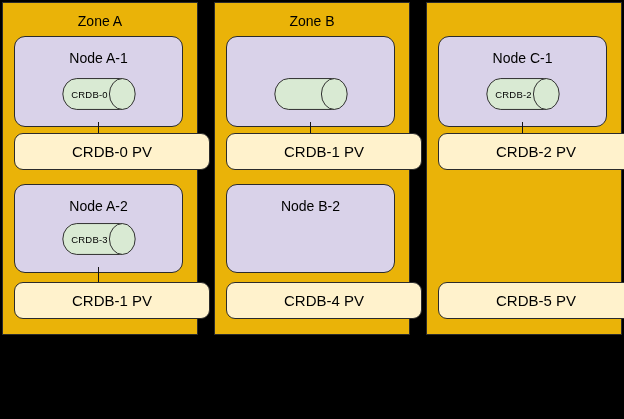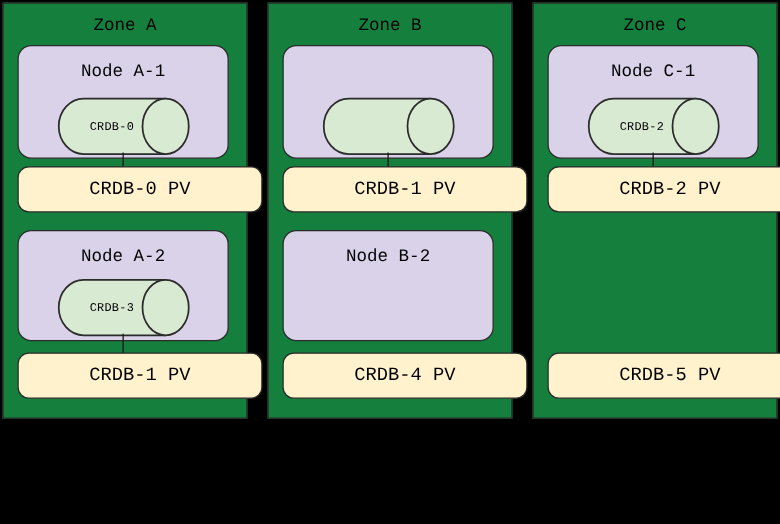--- a/index.html
+++ b/index.html
@@ -6,24 +6,23 @@
   .canvas{
     position:relative;
     width:624px;height:419px;
     background:#000000;
     font-family:"Liberation Sans","DejaVu Sans",sans-serif;
     color:#000;
     overflow:hidden;
   }
   .zone{
     position:absolute;top:2px;width:196px;height:333px;
-    background:#15803d;
+    background:#eab308;
     border:1.5px solid #2b2b2b;
     box-sizing:border-box;
-    font-family:Liberation Mono, monospace;
   }
   .zone-a{left:2px;}
   .zone-b{left:214px;}
   .zone-c{left:426px;}
   .zone-title{
     position:absolute;top:10px;left:0;width:100%;
     text-align:center;font-size:14px;line-height:16px;
   }
   .node{
     position:absolute;left:11px;width:169px;
@@ -33,21 +32,21 @@
     padding-left:16px;
   }
   .node1{top:33px;height:91px;}
   .node2{top:181px;height:89px;}
   .node-label{
     position:absolute;top:14px;left:0;width:100%;
     text-align:center;font-size:14px;line-height:15px;
   }
   .cylinder{
     position:absolute;left:50%;transform:translateX(-50%);
-    width:106px;height:46px;
+    width:106px;height:32px;
   }
   .node1 .cylinder{top:41px;}
   .node2 .cylinder{top:38px;}
   .cylinder svg{display:block;width:100%;height:100%;overflow:visible;}
   .cyl-body{fill:#d9ead3;stroke:#2b2b2b;stroke-width:1.4;}
   .cyl-label{
     position:absolute;top:0;left:0;width:88px;height:100%;
     display:flex;align-items:center;justify-content:center;
     font-size:9.5px;letter-spacing:0.2px;
   }
@@ -124,21 +123,20 @@
 
     <div class="node node2">
       <div class="node-label">Node B-2</div>
     </div>
     <div class="pv pv2">
       <span>CRDB-4 PV</span>
     </div>
   </div>
 
   <div class="zone zone-c">
-    <div class="zone-title">Zone C</div>
 
     <div class="node node1">
       <div class="node-label">Node C-1</div>
       <div class="cylinder">
         <svg viewBox="0 0 106 46">
           <path class="cyl-body" d="M 86.5 0.8 L 21 0.8 A 20 22.2 0 0 0 21 45.2 L 86.5 45.2"></path>
           <ellipse class="cyl-body" cx="86.5" cy="23" rx="18.5" ry="22.2"></ellipse>
         </svg>
         <div class="cyl-label">CRDB-2</div>
       </div>

